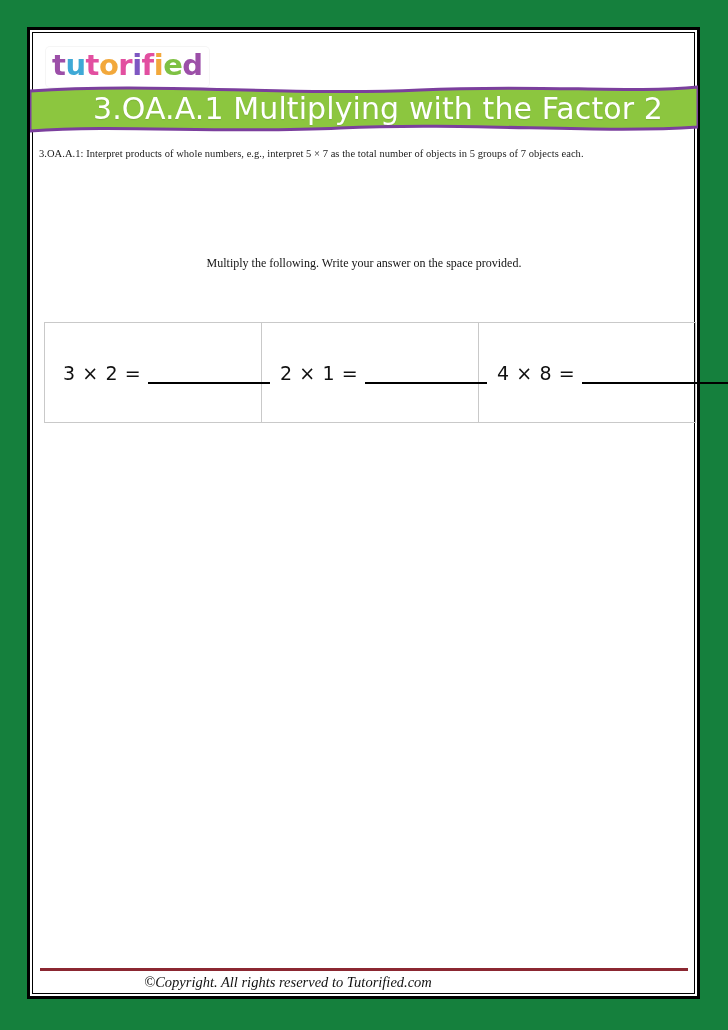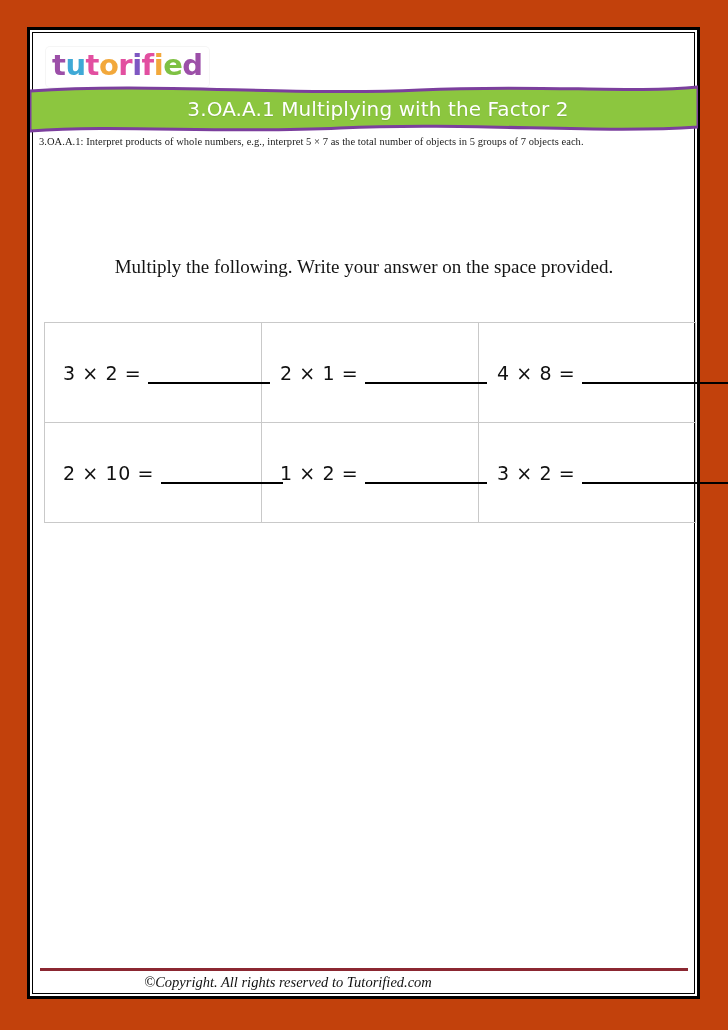--- a/index.html
+++ b/index.html
@@ -14,21 +14,21 @@
     overflow: hidden;
     position: relative;
   }
 
   
   #page {
     position: absolute;
     left: 0; top: 0;
     width: 728px;
     height: 1030px;
-    background: #c2410c;
+    background: #15803d;
   }
 
   
   #page-frame {
     position: absolute;
     left: 27px;
     top: 27px;
     width: 673px;
     height: 972px;
     border: 3px solid #000000;
@@ -82,49 +82,49 @@
     top: 0;
     width: 668px;
     height: 53px;
     display: flex;
     align-items: center;
     justify-content: center;
     padding-left: 28px;
     box-sizing: border-box;
     color: #ffffff;
     font-family: "DejaVu Sans", sans-serif;
-    font-size: 20px;
+    font-size: 30px;
     font-weight: normal;
     letter-spacing: 0.1px;
     text-shadow: 0 1px 1px rgba(0,0,0,0.10);
     white-space: nowrap;
   }
 
   
   #standard-desc {
     position: absolute;
     left: 39px;
-    top: 136px;
+    top: 148px;
     width: 655px;
     font-family: "Liberation Serif", serif;
     font-size: 10.5px;
     color: #1b1b1b;
     letter-spacing: 0.05px;
     white-space: nowrap;
   }
 
   
   #instruction {
     position: absolute;
     left: 0;
     top: 256px;
     width: 728px;
     text-align: center;
     font-family: "Liberation Serif", serif;
-    font-size: 19px;
+    font-size: 12px;
     color: #141414;
   }
 
   
   #table-wrap {
     position: absolute;
     left: 44px;
     top: 322px;
     width: 648px;
     height: 499px;
@@ -232,40 +232,20 @@
                 <span class="blank"></span>
               </div>
             </td>
             <td class="c3">
               <div class="problem">
                 <span class="expr">4 × 8 =</span>
                 <span class="blank"></span>
               </div>
             </td>
           </tr>
-          <tr>
-            <td class="c1">
-              <div class="problem">
-                <span class="expr">2 × 10 =</span>
-                <span class="blank"></span>
-              </div>
-            </td>
-            <td class="c2">
-              <div class="problem">
-                <span class="expr">1 × 2 =</span>
-                <span class="blank"></span>
-              </div>
-            </td>
-            <td class="c3">
-              <div class="problem">
-                <span class="expr">3 × 2 =</span>
-                <span class="blank"></span>
-              </div>
-            </td>
-          </tr>
         </tbody>
     </table>
   </div>
 
   <div id="footer-rule" style="background: rgb(139, 39, 49);"></div>
   <div id="footer-text">©Copyright. All rights reserved to Tutorified.com</div>
 
 </div>
 
 </body></html>

